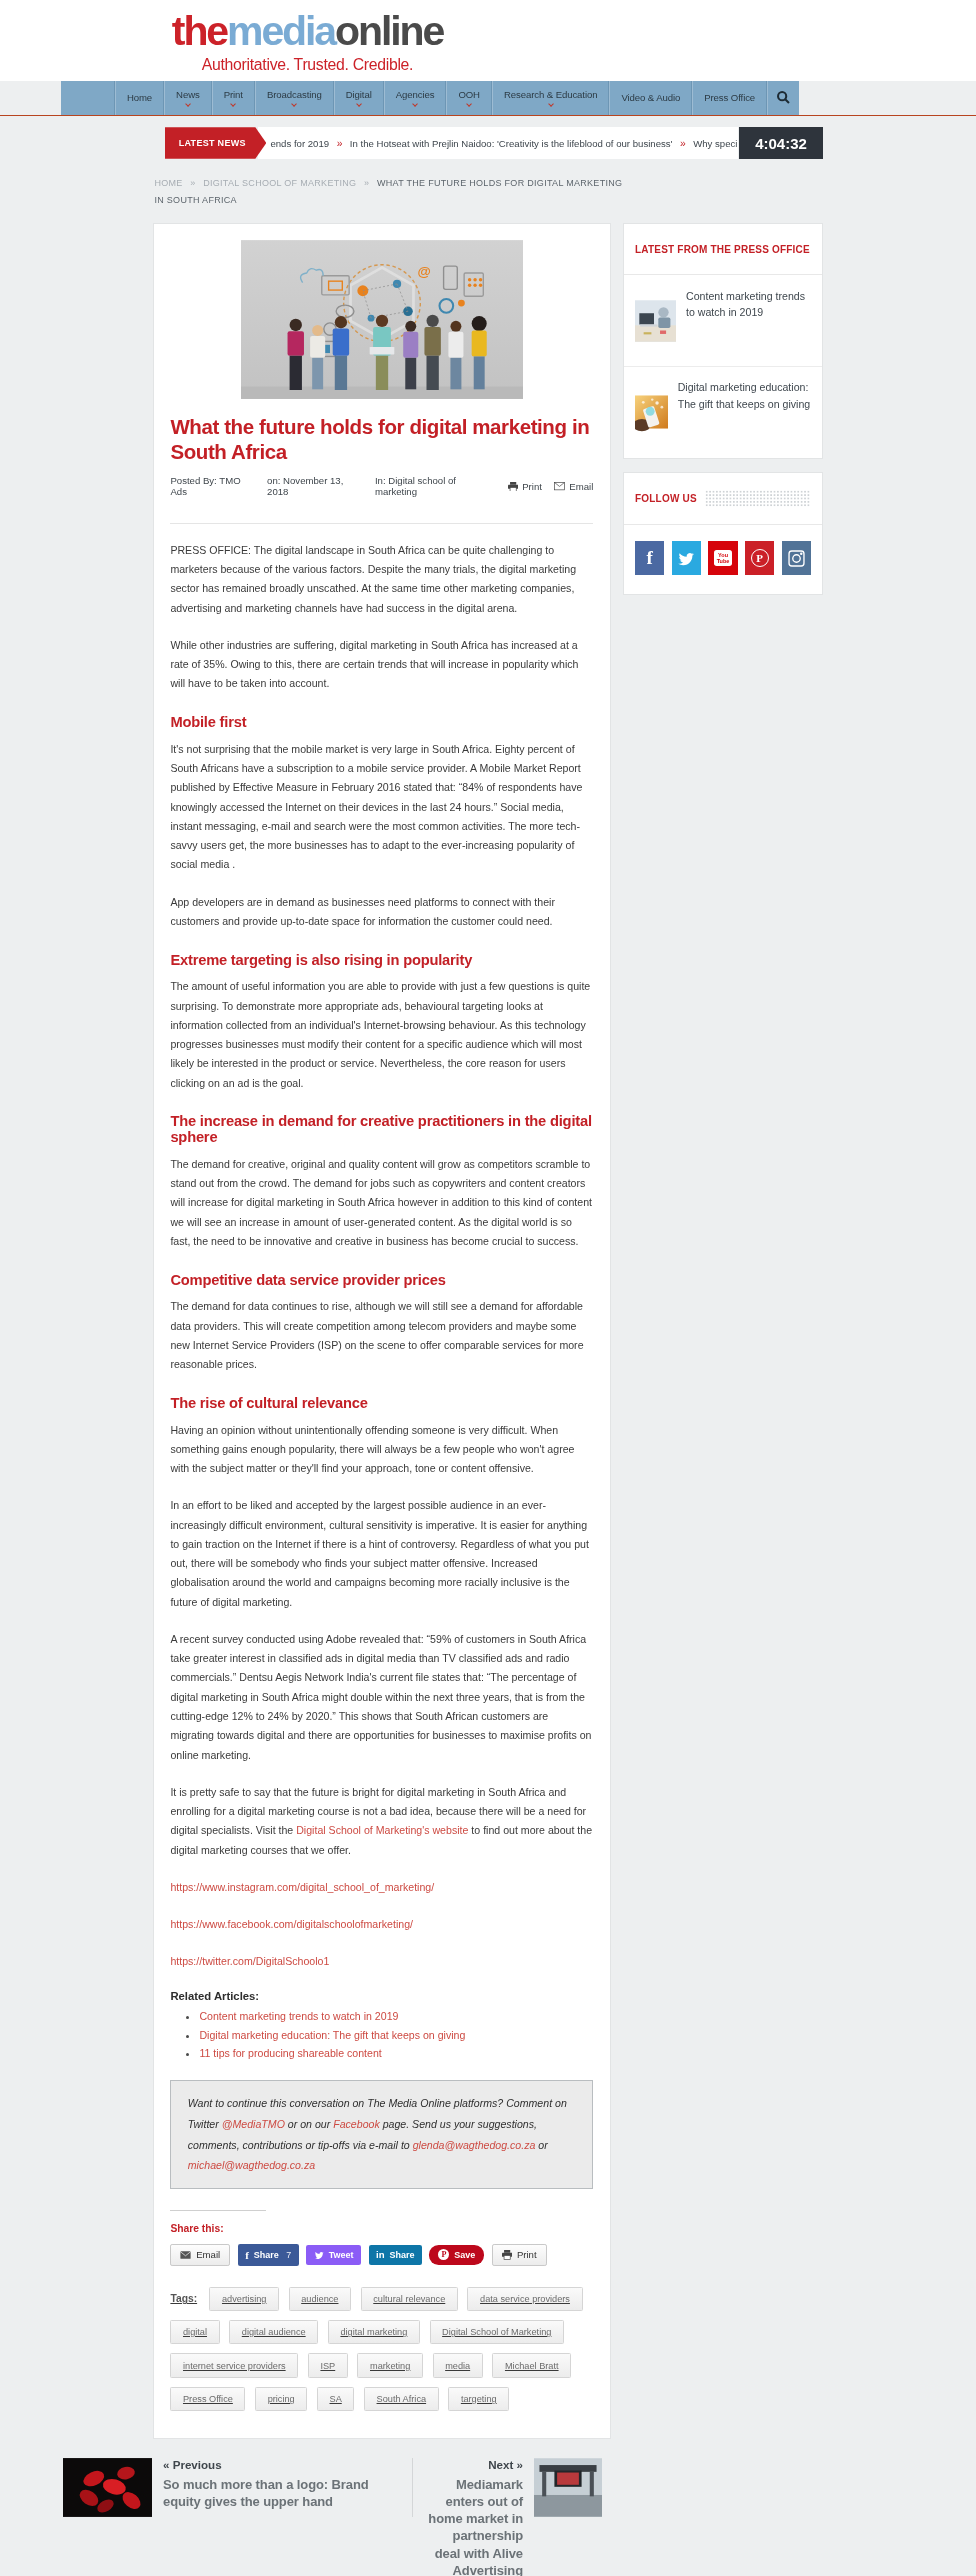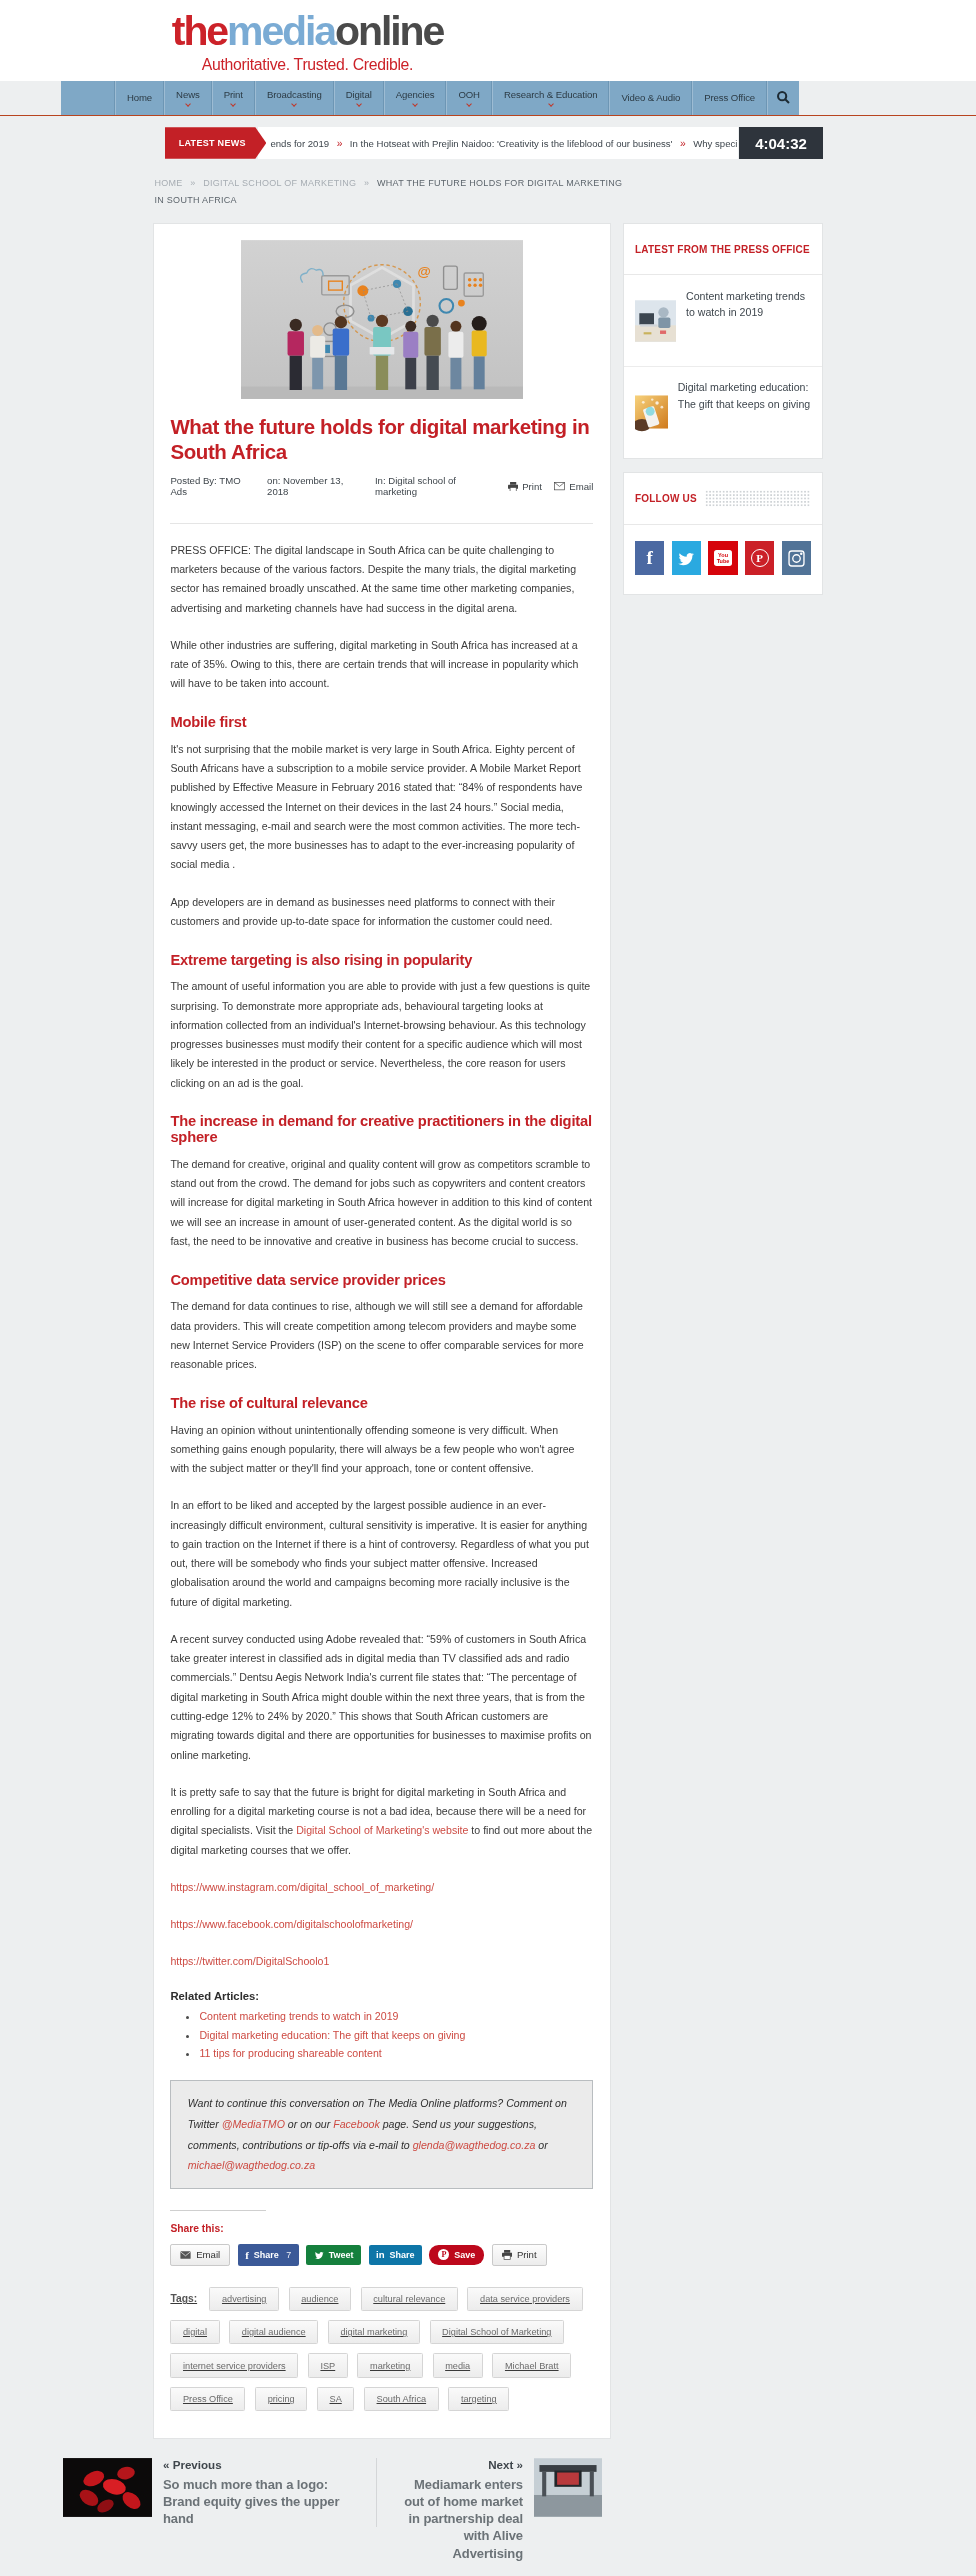--- a/index.html
+++ b/index.html
@@ -79,34 +79,34 @@
 
   .convo-box { border:0.7px solid #b9bdc0; background:#ebebeb; padding:12.3px 16.4px; font-style:italic; font-size:10.6px; line-height:1.95; color:#2f2f2f; margin:4.1px 0 20.5px; }
 
   .mini-hr { width:96px; border:0; border-top:0.7px solid #cfcfcf; margin:0 0 12.3px; }
   .share-label { color:#c32026; font-weight:bold; font-size:10.3px; margin-bottom:9.6px; }
   .share-row { display:flex; align-items:center; gap:7.5px; margin-bottom:20.5px; }
   .btn-plain { background:linear-gradient(#fdfdfd,#ececec); border:0.7px solid #c9c9c9; border-radius:2.1px; padding:4.8px 9px; font-size:9.6px; color:#333; display:flex; align-items:center; gap:4.8px; cursor:pointer; }
   .btn-soc { border-radius:2.1px; padding:4.8px 7.5px; font-size:9px; font-weight:bold; color:#fff; display:flex; align-items:center; gap:4.8px; cursor:pointer; border:0; }
   .btn-fb { background:#3b5998; }
   .btn-fb .cnt { font-weight:normal; opacity:.9; padding-left:2.7px; }
-  .btn-tw { background:#15803d; }
+  .btn-tw { background:#8b5cf6; }
   .btn-li { background:#0e76a8; }
   .btn-pin { background:#bd081c; border-radius:9.6px; padding:4.8px 9px; }
   .pin-p { width:11px; height:11px; background:#fff; color:#bd081c; border-radius:50%; font-weight:bold; font-size:8.2px; display:flex; align-items:center; justify-content:center; font-family:"Liberation Serif", serif; }
   .fb-f { font-family:"Liberation Serif", serif; font-size:11px; font-weight:bold; }
   .li-in { font-family:"Liberation Sans", sans-serif; font-weight:bold; font-size:9.6px; }
 
   .tags-row { display:flex; flex-wrap:wrap; gap:9px 9.6px; align-items:center;text-decoration:underline; }
   .tags-label { font-weight:bold; color:#555; font-size:10.3px; margin-right:2.7px; }
   .tag { background:linear-gradient(#fafafa,#ececec); border:0.7px solid #d5d5d5; color:#6b6b6b; font-size:9.2px; padding:6.2px 11.6px; border-radius:1.4px; cursor:pointer; }
 
   
   .pn-band { margin:19px 0 30px -90px; width:539px; display:flex; align-items:flex-start; }
-  .pn-prev { width:314px; display:flex; gap:11px; padding-right:15px; border-right:0.7px solid #d4d6d8; cursor:pointer; }
+  .pn-prev { width:350px; display:flex; gap:11px; padding-right:15px; border-right:0.7px solid #d4d6d8; cursor:pointer; }
   .pn-next { flex:1; display:flex; gap:11px; padding-left:13.7px; justify-content:flex-end; text-align:right; cursor:pointer; }
   .pn-label { font-size:11.6px; font-weight:bold; color:#3f464c; }
   .pn-title { font-size:13px; font-weight:bold; color:#6b7277; line-height:1.32; margin-top:4.8px; letter-spacing:-0.1px; }
   .pn-thumb { flex:none; }
 
   
   .side-box { background:#fff; border:0.7px solid #e2e4e5; margin-bottom:13.7px; }
   .side-head { padding:17px 11px; border-bottom:0.7px solid #e8e8e8; display:flex; align-items:center; gap:8.2px; }
   .side-head-title { color:#c32026; font-weight:bold; font-size:10px; letter-spacing:0.2px; white-space:nowrap; }
   .dots { flex:1; height:16.4px; background-image:radial-gradient(#cfd3d6 0.7px, rgba(0,0,0,0) 0.8px); background-size:3.4px 3.4px; }

